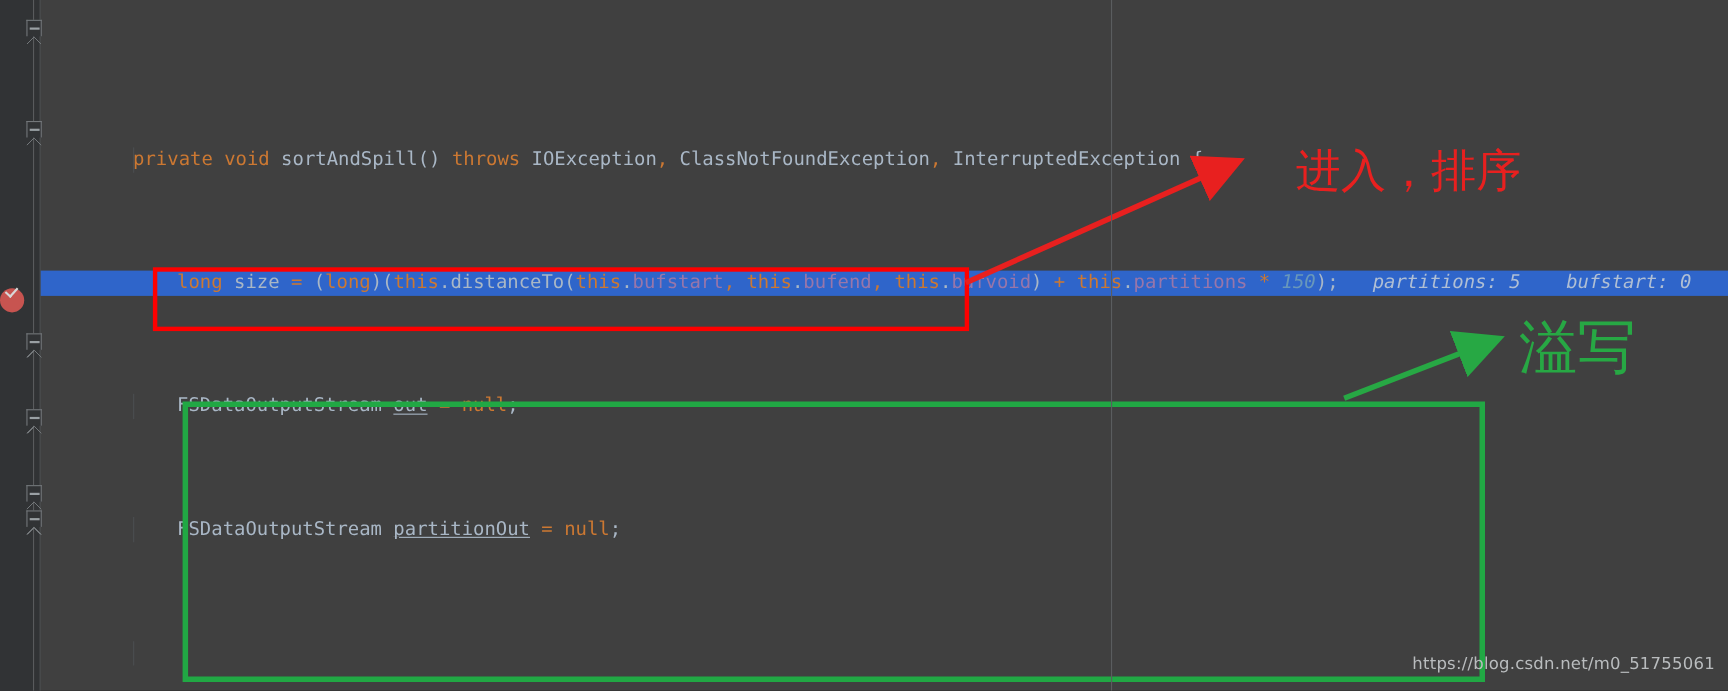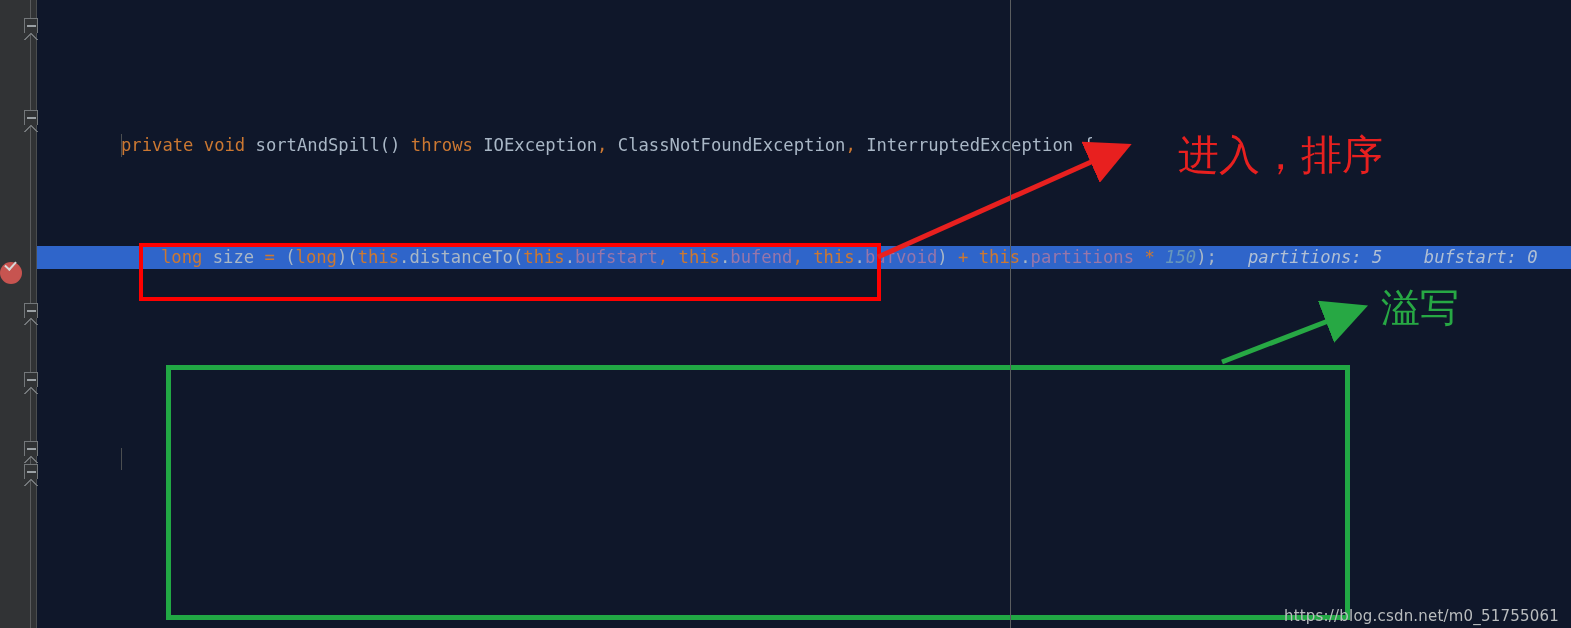--- a/index.html
+++ b/index.html
@@ -11,21 +11,21 @@
     width: 1571px; height: 628px;
     overflow: hidden;
     position: relative;
     font-family: "DejaVu Sans Mono", "Liberation Mono", monospace;
   }
 
   
   #editor {
     position: absolute;
     inset: 0;
-    background: #0f172a;
+    background: #404040;
   }
 
   
   .gutter {
     position: absolute;
     left: 0; top: 0; bottom: 0;
     width: 36px;
     background: #313335;
   }
   .gutter-sep {
@@ -144,25 +144,25 @@
     border: 5px solid #21a844;
   }
 
   .label-cn {
     position: absolute;
     font-family: "DejaVu Sans", "Liberation Sans", sans-serif;
     font-weight: 400;
     white-space: nowrap;
   }
   .label-red  { color: #e8201f; font-size: 41px; left: 1178px; top: 128px; }
-  .label-green{ color: #27a844; font-size: 39px; left: 1381px; top: 281px; }
+  .label-green{ color: #27a844; font-size: 53px; left: 1381px; top: 281px; }
 
   .watermark {
     position: absolute;
-    right: 12px; bottom: 3px;
+    right: 12px; bottom: 16px;
     color: #b9bcbe;
     font-family: "DejaVu Sans", "Liberation Sans", sans-serif;
     font-size: 15px;
     letter-spacing: .2px;
   }
 </style>
 </head>
 <body>
 
 <div id="editor">
@@ -198,22 +198,24 @@
 
     <div class="margin-line"></div>
 
     
     <div class="ln"><span class="indent" style="left:84px"></span><span style="margin-left:80px"></span><span class="kw">private</span> <span class="kw">void</span> <span class="mth">sortAndSpill</span>() <span class="kw">throws</span> <span class="plain">IOException</span><span class="kw">,</span> <span class="plain">ClassNotFoundException</span><span class="kw">,</span> <span class="plain">InterruptedException</span> {</div>
 
     
     <div class="ln ln-hl-sel"><span style="margin-left:120px"></span><span class="kw">long</span> size <span class="kw">=</span> (<span class="kw">long</span>)(<span class="kw">this</span>.<span class="mth">distanceTo</span>(<span class="kw">this</span>.<span class="fld">bufstart</span><span class="kw">,</span> <span class="kw">this</span>.<span class="fld">bufend</span><span class="kw">,</span> <span class="kw">this</span>.<span class="fld">bufvoid</span>) <span class="kw">+</span> <span class="kw">this</span>.<span class="fld">partitions</span> <span class="kw">*</span> <span class="num">150</span>);<span class="dbg">   partitions: 5    bufstart: 0    bufen</span></div>
 
     
-
-    
+    <div class="ln"><span class="indent" style="left:84px"></span><span style="margin-left:120px"></span>FSDataOutputStream <span class="u">out</span> <span class="kw">=</span> <span class="kw">null</span>;</div>
+
+    
+    <div class="ln"><span class="indent" style="left:84px"></span><span style="margin-left:120px"></span>FSDataOutputStream <span class="u">partitionOut</span> <span class="kw">=</span> <span class="kw">null</span>;</div>
 
     
     <div class="ln"><span class="indent" style="left:84px"></span></div>
 
     
     
 
     
     
 

